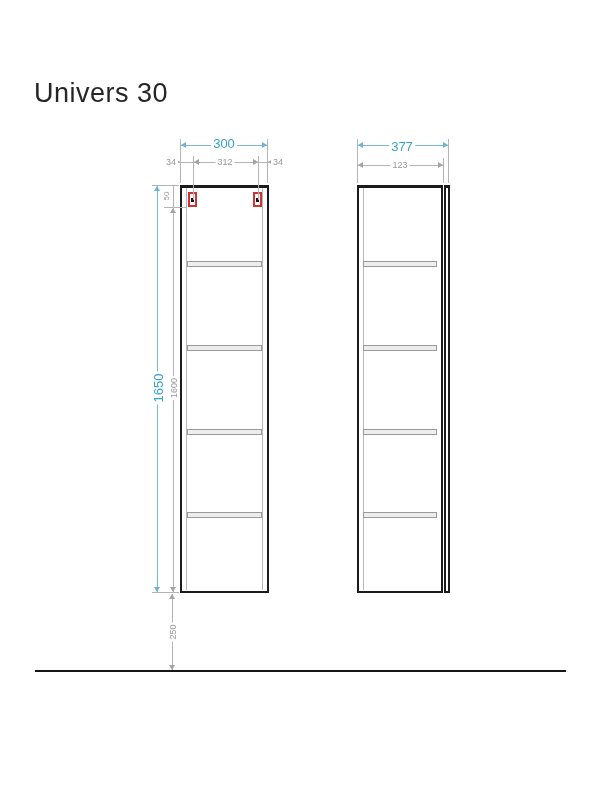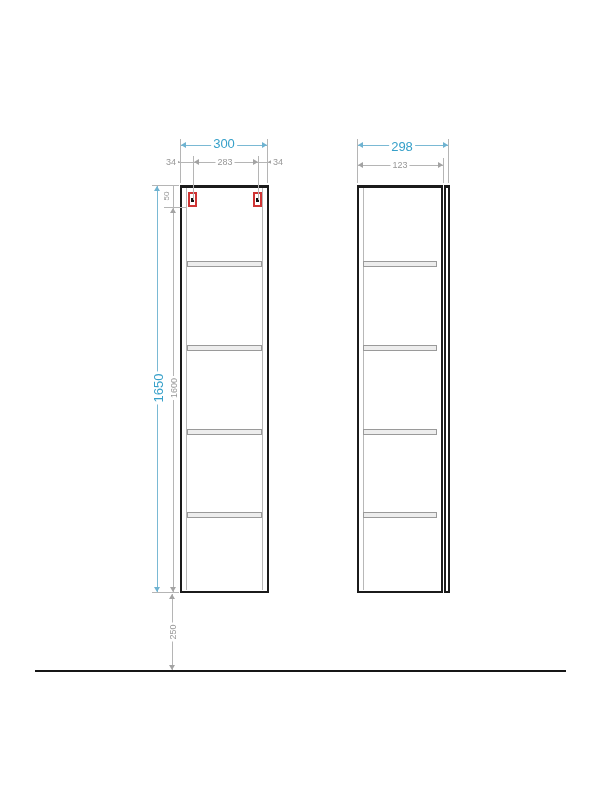--- a/index.html
+++ b/index.html
@@ -58,20 +58,21 @@
   .a-left.c{border-right-color:#6fb3d1;} .a-right.c{border-left-color:#6fb3d1;}
   .a-up.c{border-bottom-color:#6fb3d1;} .a-down.c{border-top-color:#6fb3d1;}
   
   #floor{position:absolute;left:35px;top:670px;width:531px;height:2px;background:#161616;}
 </style>
 </head>
 <body>
 
 <div id="canvas">
 
+  <div id="title">Univers 30</div>
 
   <div id="front-outline" class="outline"></div>
   <div class="innerline" style="left:186px;top:188px;height:402px;"></div>
   <div class="innerline" style="left:262px;top:188px;height:402px;"></div>
 
   <div class="shelf fv s1"></div>
   <div class="shelf fv s2"></div>
   <div class="shelf fv s3"></div>
   <div class="shelf fv s4"></div>
 
@@ -99,29 +100,29 @@
   <div class="dim-label accent" style="left:224px;top:143px;text-align:right;">300</div>
 
   <div class="hline" style="left:166px;top:162px;width:117px;"></div>
   <div class="vline" style="left:193px;top:156px;height:44px;"></div>
   <div class="vline" style="left:258px;top:156px;height:44px;"></div>
   <div class="arrow a-right g" style="left:175px;top:159px;"></div>
   <div class="arrow a-left g" style="left:194px;top:159px;"></div>
   <div class="arrow a-right g" style="left:253px;top:159px;"></div>
   <div class="arrow a-left g" style="left:268px;top:159px;"></div>
   <div class="dim-label" style="left:171px;top:162px;">34</div>
-  <div class="dim-label" style="left:225px;top:162px;">283</div>
+  <div class="dim-label" style="left:225px;top:162px;">312</div>
   <div class="dim-label" style="left:278px;top:162px;">34</div>
 
   <div class="vline" style="left:357px;top:139px;height:44px;"></div>
   <div class="vline" style="left:448px;top:139px;height:44px;"></div>
   <div class="hline cyanline" style="left:358px;top:145px;width:90px;"></div>
   <div class="arrow a-left c" style="left:358px;top:142px;"></div>
   <div class="arrow a-right c" style="left:443px;top:142px;"></div>
-  <div class="dim-label accent" style="left:402px;top:146px;">298</div>
+  <div class="dim-label accent" style="left:402px;top:146px;">377</div>
 
   <div class="vline" style="left:443px;top:158px;height:25px;"></div>
   <div class="hline" style="left:358px;top:165px;width:85px;"></div>
   <div class="arrow a-left g" style="left:358px;top:162px;"></div>
   <div class="arrow a-right g" style="left:438px;top:162px;"></div>
   <div class="dim-label" style="left:400px;top:165px;">123</div>
 
   <div class="hline" style="left:152px;top:185px;width:27px;"></div>
   <div class="hline" style="left:152px;top:592px;width:27px;"></div>
   <div class="hline" style="left:164px;top:207px;width:22px;"></div>

